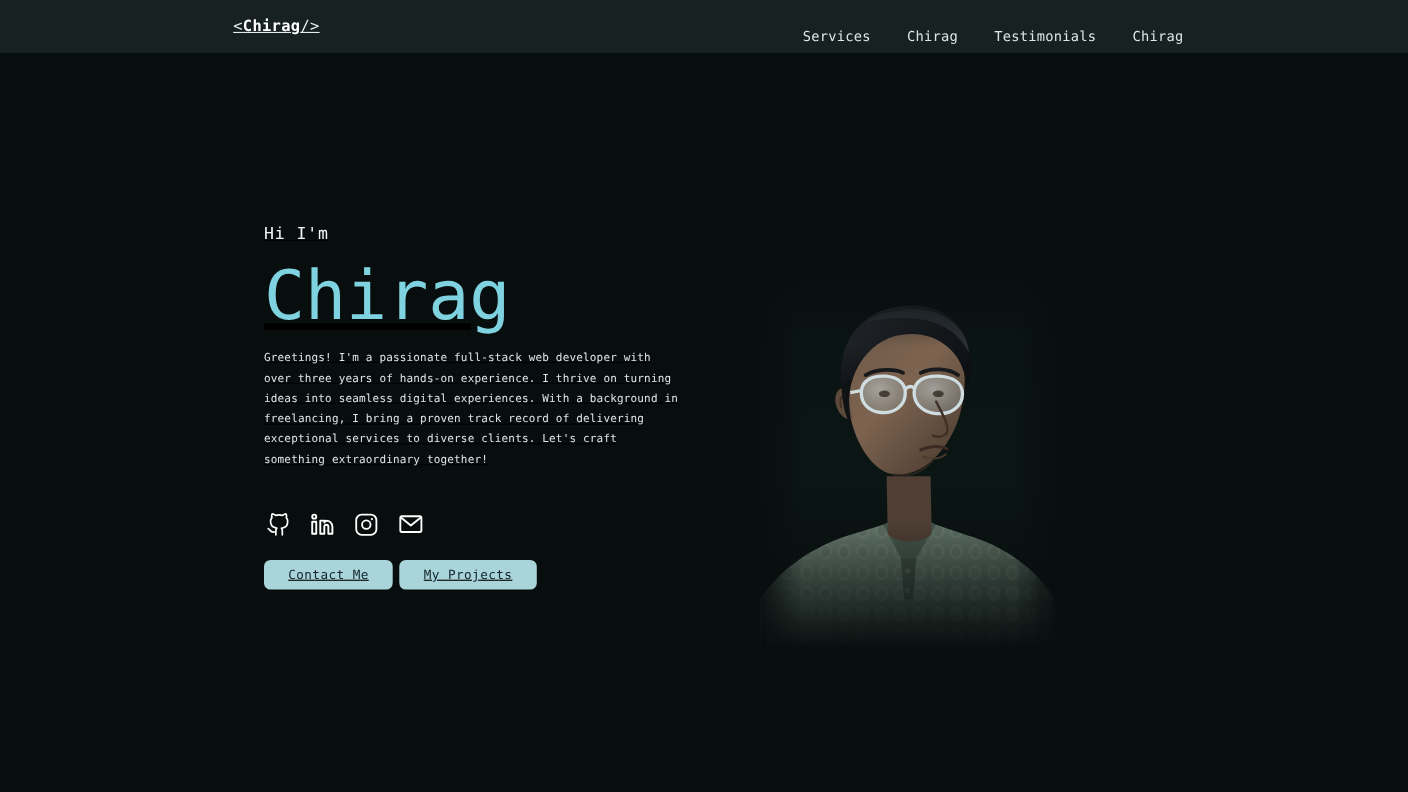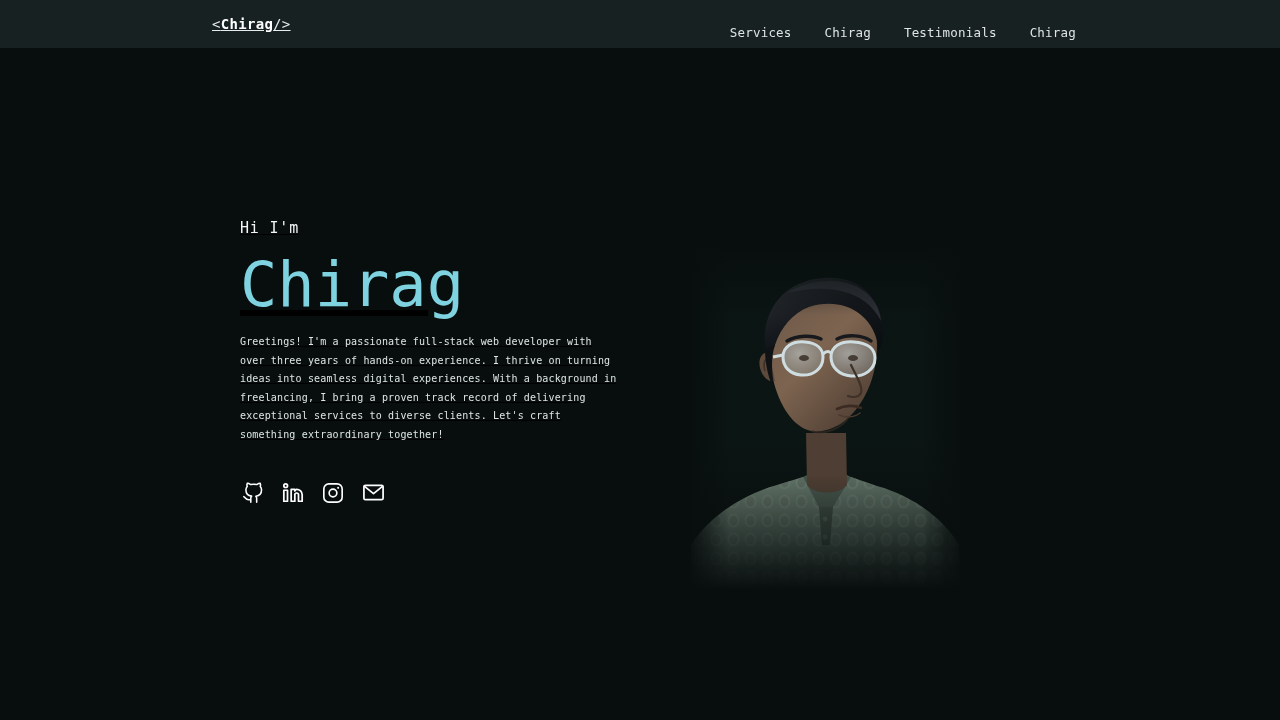--- a/index.html
+++ b/index.html
@@ -63,21 +63,21 @@
   .hero {
     position: absolute;
     top: 48px; left: 0;
     width: 1280px;
     height: 672px;
   }
 
   .hero-copy {
     position: absolute;
     left: 240px;
-    top: 173px;
+    top: 157px;
     width: 400px;
     text-decoration: underline;
   }
 
   .greeting {
     font-size: 15px;
     color: #f2f5f5;
     letter-spacing: 0.8px;
     line-height: 1;
     margin-bottom: 16px;
@@ -232,20 +232,24 @@
         <span>
           <svg width="23" height="23" viewBox="0 0 24 24" fill="none" stroke="currentColor" stroke-width="1.8" stroke-linecap="round" stroke-linejoin="round">
             <rect x="2" y="4.5" width="20" height="15" rx="1.6"></rect>
             <polyline points="2.6,5.6 12,13.2 21.4,5.6"></polyline>
           </svg>
         </span>
       </a>
 
     </div>
 
+    <div class="cta-row">
+      <button class="btn">Contact Me</button>
+      <button class="btn">My Projects</button>
+    </div>
 
   </div>
 
   <div class="portrait-wrap">
     <svg class="portrait-img" width="270" height="345" viewBox="0 0 270 345">
       <defs>
         <linearGradient id="bgG" x1="0" y1="0" x2="0" y2="1">
           <stop offset="0%" stop-color="#0a1412"></stop>
           <stop offset="55%" stop-color="#0b1513"></stop>
           <stop offset="100%" stop-color="#080e0e"></stop>

